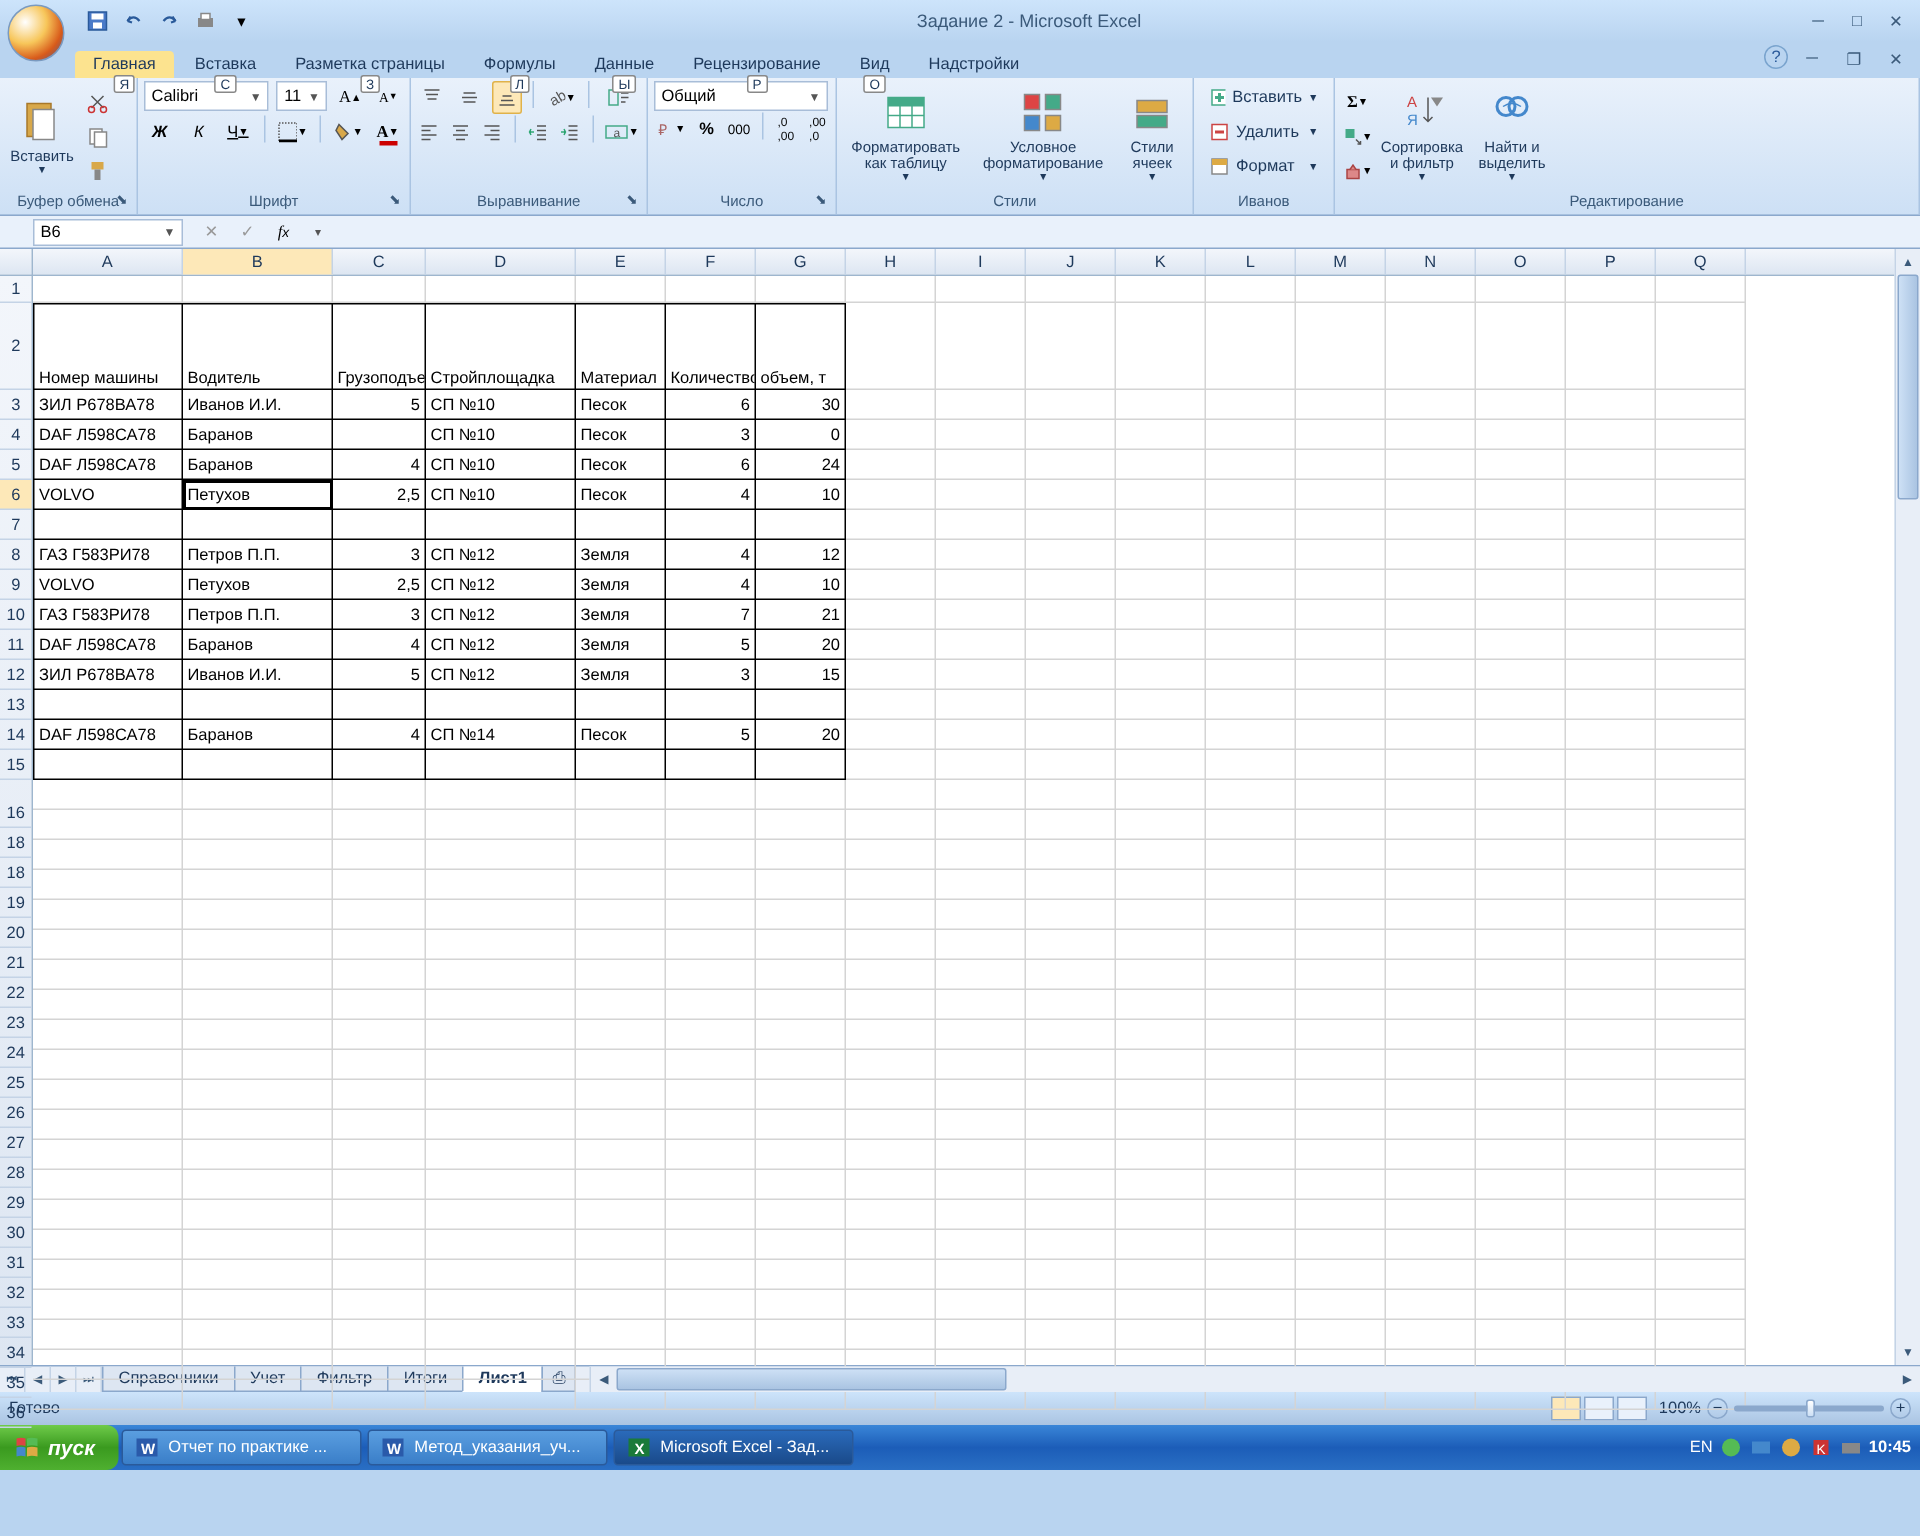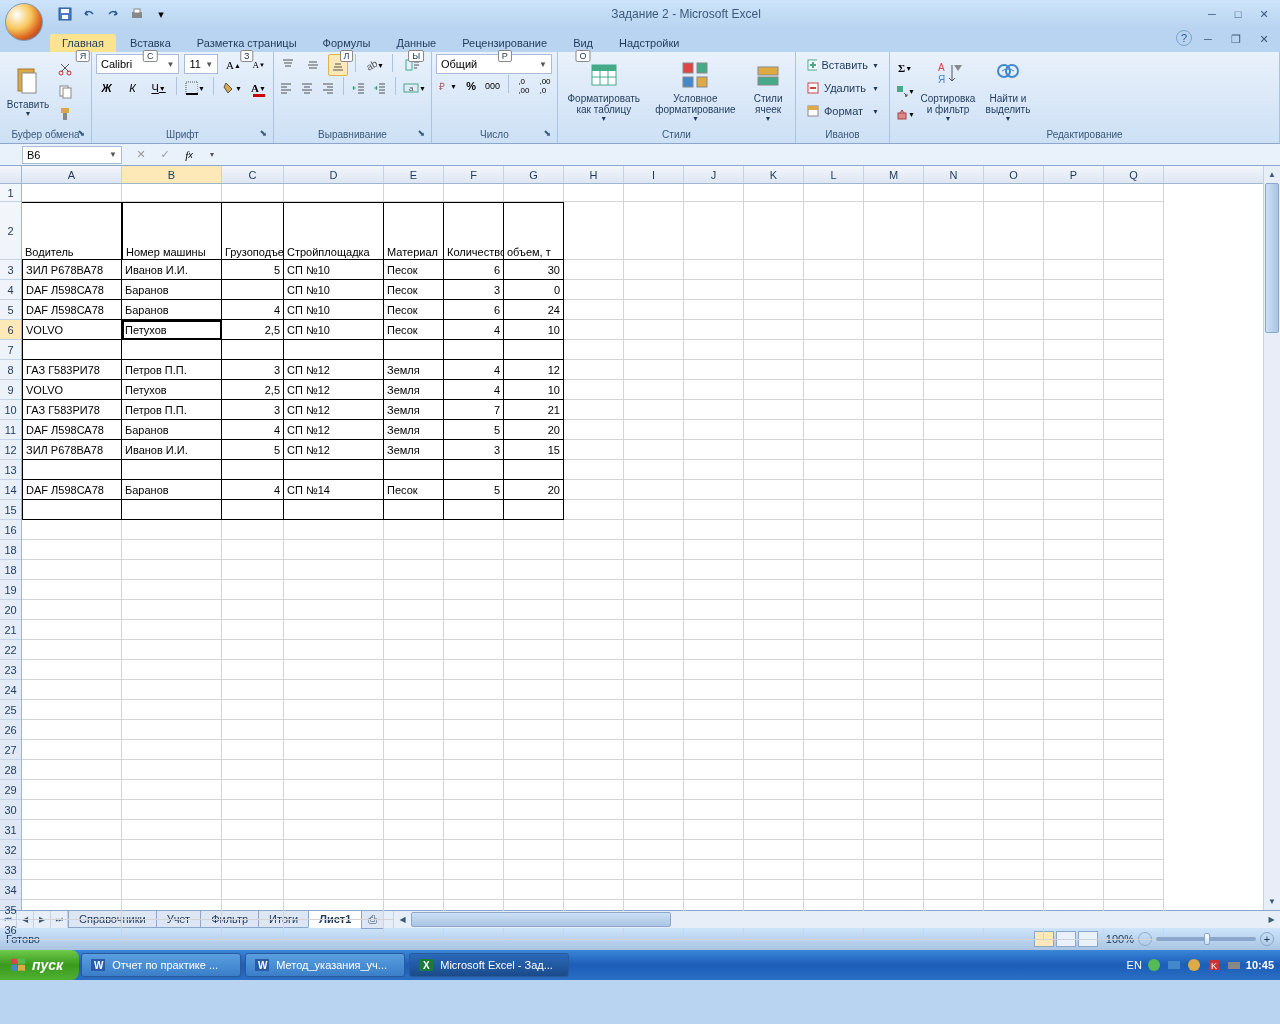--- a/index.html
+++ b/index.html
@@ -522,21 +522,21 @@
       <div class="rh sel" style="height: 20px;">6</div>
       <div class="rh" style="height: 20px;">7</div>
       <div class="rh" style="height: 20px;">8</div>
       <div class="rh" style="height: 20px;">9</div>
       <div class="rh" style="height: 20px;">10</div>
       <div class="rh" style="height: 20px;">11</div>
       <div class="rh" style="height: 20px;">12</div>
       <div class="rh" style="height: 20px;">13</div>
       <div class="rh" style="height: 20px;">14</div>
       <div class="rh" style="height: 20px;">15</div>
-      <div class="rh" style="height: 20px;">16</div>
+      <div class="rh" style="height: 20px; margin-top: 12px;">16</div>
       <div class="rh" style="height: 20px;">18</div>
       <div class="rh" style="height: 20px;">18</div>
       <div class="rh" style="height: 20px;">19</div>
       <div class="rh" style="height: 20px;">20</div>
       <div class="rh" style="height: 20px;">21</div>
       <div class="rh" style="height: 20px;">22</div>
       <div class="rh" style="height: 20px;">23</div>
       <div class="rh" style="height: 20px;">24</div>
       <div class="rh" style="height: 20px;">25</div>
       <div class="rh" style="height: 20px;">26</div>
@@ -565,22 +565,22 @@
         <div class="cell" style="width: 60px; height: 18px;"></div>
         <div class="cell" style="width: 60px; height: 18px;"></div>
         <div class="cell" style="width: 60px; height: 18px;"></div>
         <div class="cell" style="width: 60px; height: 18px;"></div>
         <div class="cell" style="width: 60px; height: 18px;"></div>
         <div class="cell" style="width: 60px; height: 18px;"></div>
         <div class="cell" style="width: 60px; height: 18px;"></div>
         <div class="cell" style="width: 60px; height: 18px;"></div>
       </div>
       <div class="cell-row">
+        <div class="cell b bt hdr bl" style="text-align: center; width: 100px; height: 58px;">Номер машины</div>
         <div class="cell b bt hdr" style="width: 100px; height: 58px;">Водитель</div>
-        <div class="cell b bt hdr bl" style="text-align: center; width: 100px; height: 58px;">Номер машины</div>
         <div class="cell b bt hdr" style="width: 62px; height: 58px;">Грузоподъемность, т</div>
         <div class="cell b bt hdr" style="width: 100px; height: 58px;">Стройплощадка</div>
         <div class="cell b bt hdr" style="width: 60px; height: 58px;">Материал</div>
         <div class="cell b bt hdr" style="width: 60px; height: 58px;">Количество поездок</div>
         <div class="cell b bt hdr" style="width: 60px; height: 58px;">объем, т</div>
         <div class="cell" style="width: 60px; height: 58px;"></div>
         <div class="cell" style="width: 60px; height: 58px;"></div>
         <div class="cell" style="width: 60px; height: 58px;"></div>
         <div class="cell" style="width: 60px; height: 58px;"></div>
         <div class="cell" style="width: 60px; height: 58px;"></div>

